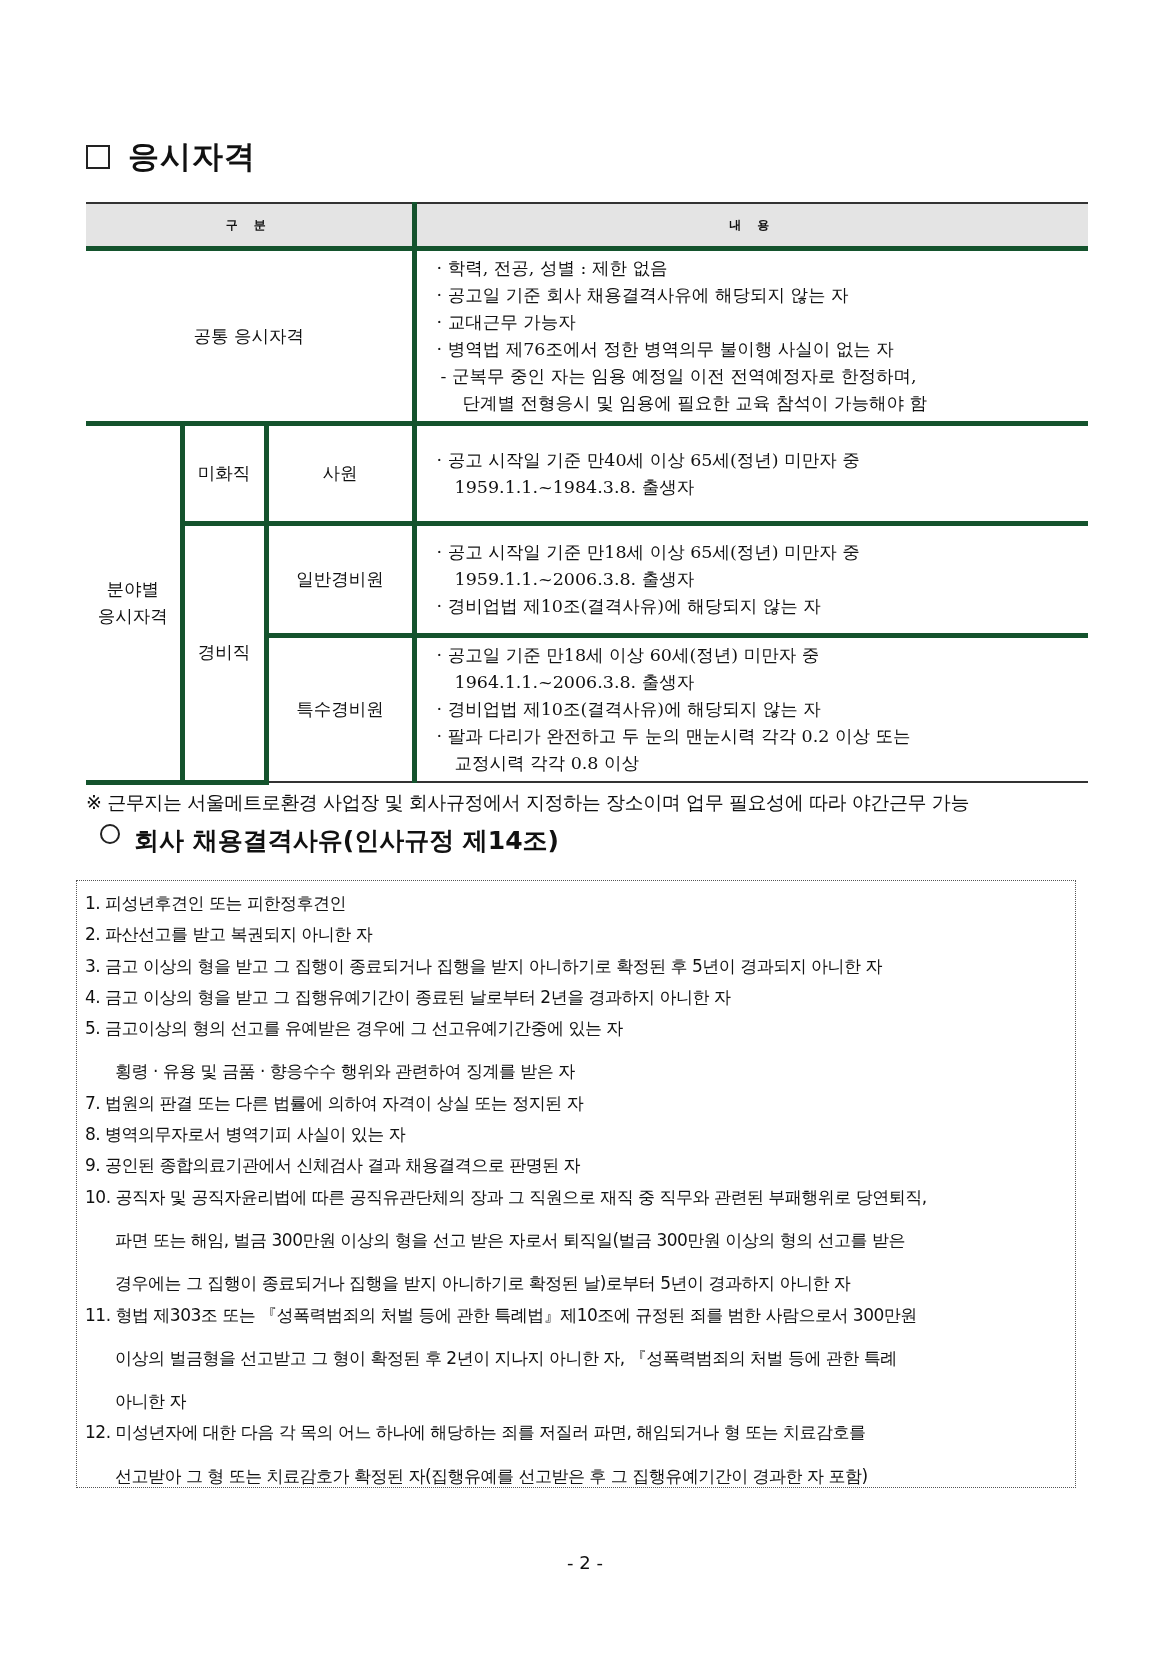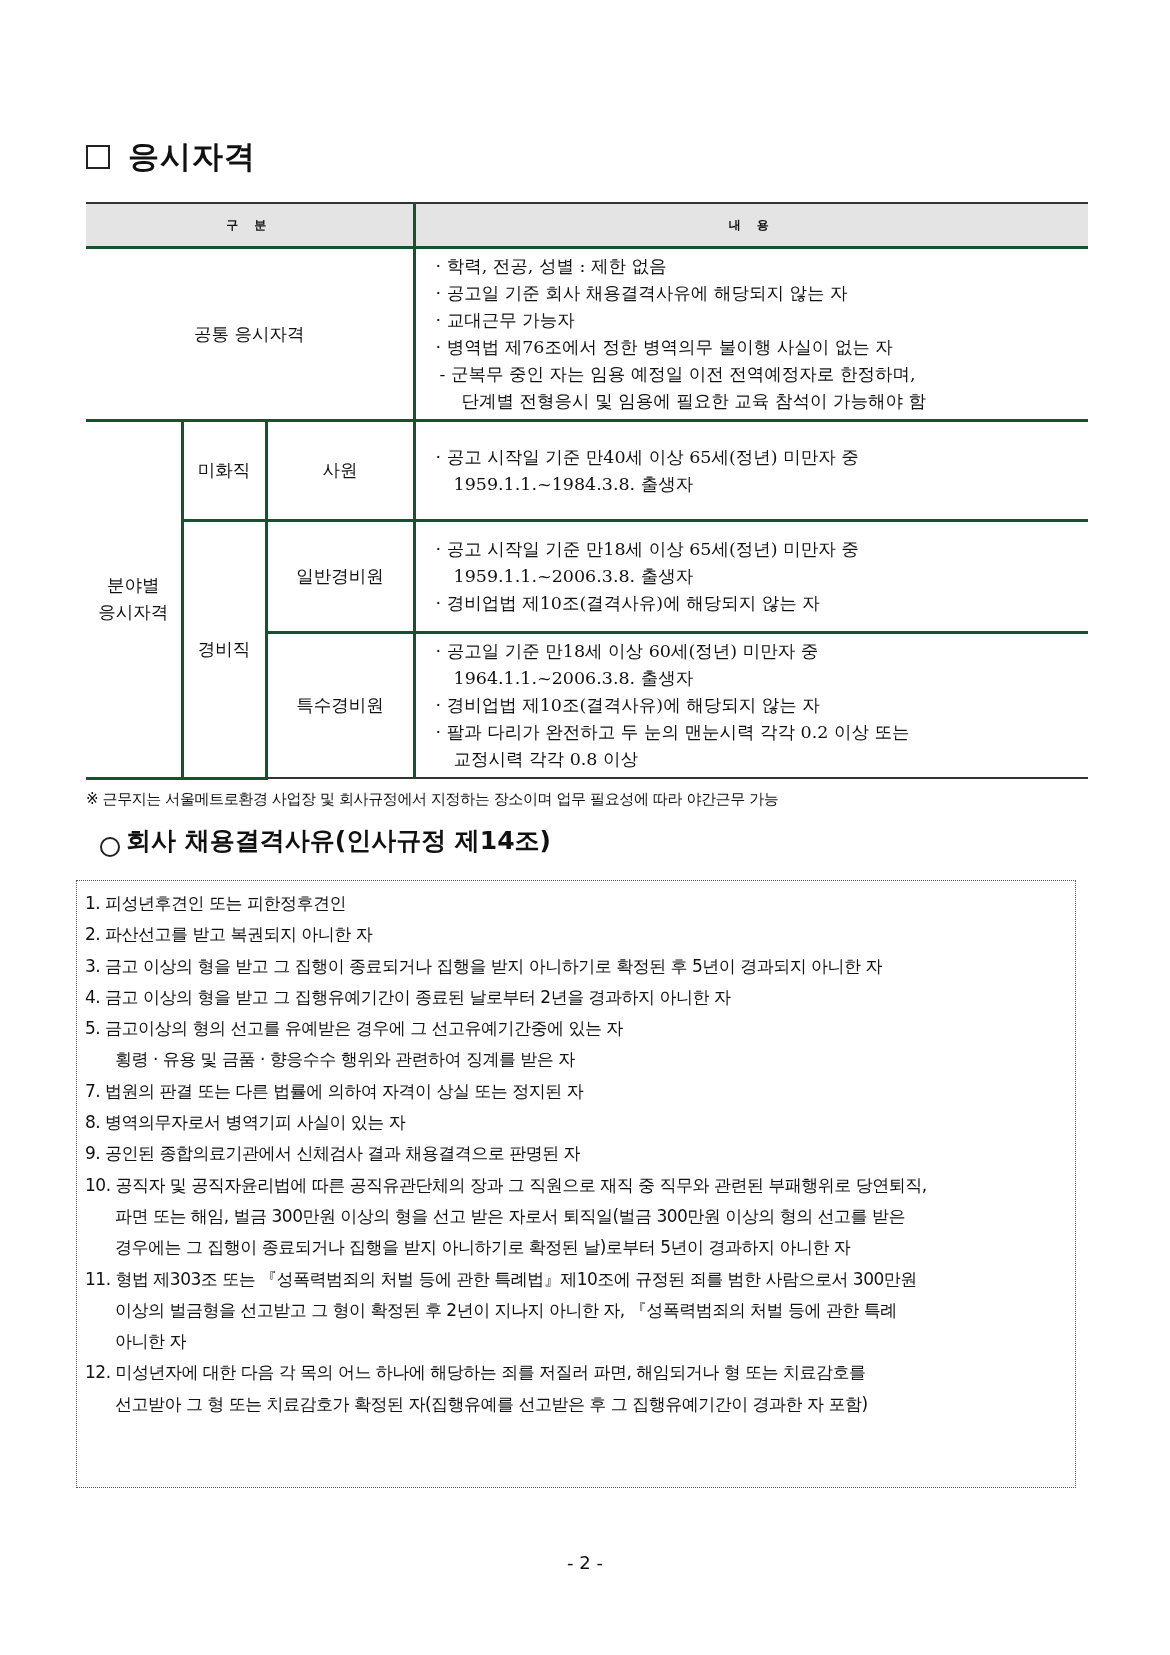--- a/index.html
+++ b/index.html
@@ -21,65 +21,65 @@
       width: 24px; height: 24px; border: 2px solid #222; box-sizing: border-box; display: inline-block;
     }
 
     
     table.qual {
       position: absolute; left: 86px; top: 202px; width: 1002px;
       border-collapse: collapse; table-layout: fixed;
       font-size: 17.5px; line-height: 27px;
     }
     table.qual th, table.qual td {
-      border: 3px solid #14532d; padding: 0; vertical-align: middle;
+      border: 5px solid #14532d; padding: 0; vertical-align: middle;
     }
     table.qual tr:first-child th { border-top: 2px solid #333; }
     table.qual tr.last td { border-bottom: 2px solid #333; }
     table.qual th:first-child, table.qual td.col-a { border-left: none; }
     table.qual th:last-child, table.qual td.content { border-right: none; }
     table.qual th {
       background: #e4e4e4; height: 42px; font-weight: bold; font-size: 12px;
       letter-spacing: 6px; text-align: center;
       font-family: "DejaVu Sans", "Liberation Sans", sans-serif;
     }
     table.qual td.center { text-align: center; }
     table.qual td.content { padding: 4px 0 4px 20px; text-align: left; }
     .line { white-space: nowrap; }
     .indent { padding-left: 18px; }
     .indent2 { padding-left: 26px; }
 
     
     .note {
       position: absolute; left: 86px; top: 790px; width: 1010px;
       font-family: "DejaVu Sans", "Liberation Sans", sans-serif;
-      font-size: 15px; white-space: nowrap; letter-spacing: -0.4px;
+      font-size: 19px; white-space: nowrap; letter-spacing: -0.4px;
     }
 
     
     .sub-title {
       position: absolute; left: 100px; top: 824px;
-      display: flex; align-items: flex-end; gap: 6px;
+      display: flex; align-items: flex-start; gap: 14px;
       font-family: "DejaVu Sans", "Liberation Sans", sans-serif;
       font-weight: bold; font-size: 25px;
     }
     .circle-icon {
       width: 16px; height: 16px; border: 2px solid #222; border-radius: 50%; display: inline-block;
     }
 
     
     .disq-box {
       position: absolute; left: 76px; top: 880px; width: 1000px; height: 608px;
       border: 1px dotted #555; box-sizing: border-box;
       padding: 7px 0 0 8px;
       font-family: "DejaVu Sans", "Liberation Sans", sans-serif;
       font-size: 17px; line-height: 31.3px; letter-spacing: -0.5px;
     }
     .disq-box .item { white-space: nowrap; }
-    .disq-box .cont { padding-left: 30px; white-space: nowrap; }
+    .disq-box .cont { padding-left: 30px; white-space: nowrap; margin-top: 12px; }
 
     .page-num {
       position: absolute; left: 0; width: 1170px; top: 1552px; text-align: center;
       font-family: "DejaVu Sans", "Liberation Sans", sans-serif; font-size: 18px;
     }
   </style>
 </head>
 <body>
 
 <div class="page">

